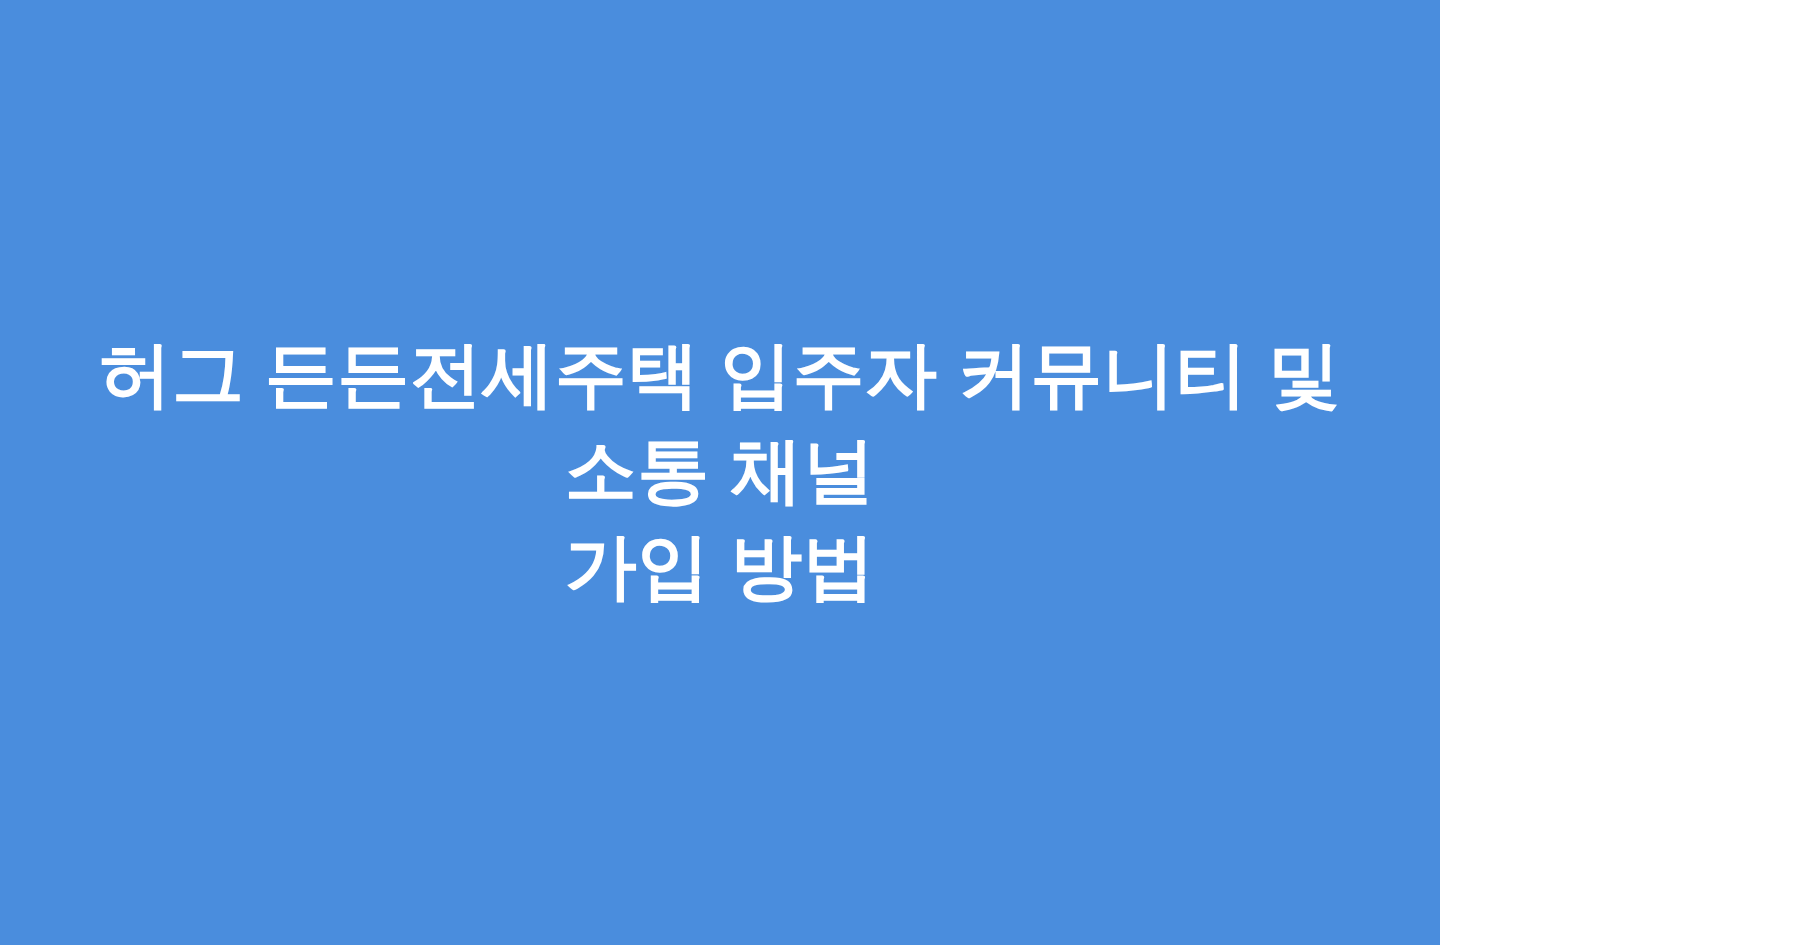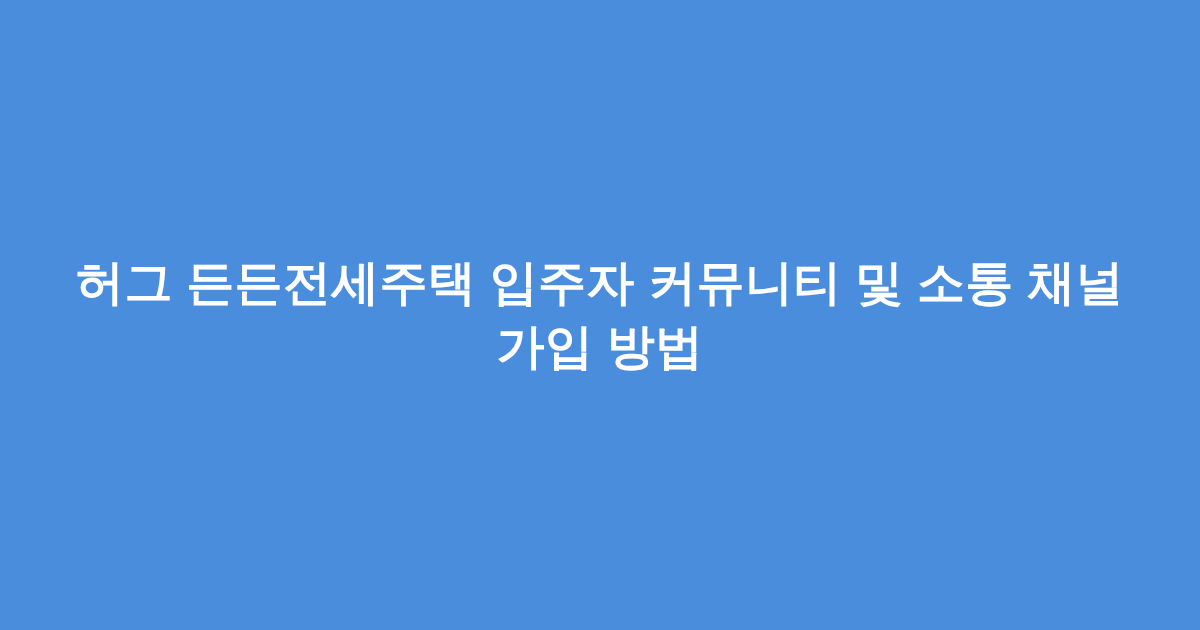--- a/index.html
+++ b/index.html
@@ -41,18 +41,18 @@
     font-weight: bold;
     line-height: 64px;
     letter-spacing: 0.3px;
     white-space: pre-line;
     word-break: keep-all;
   }
 </style>
 </head>
 <body style="width: 1200px; height: 630px;">
 
-<div id="card" style="background: rgb(74, 141, 221); width: 1200px; height: 630px;">
+<div id="card" style="background: rgb(74, 141, 221); width: 960px; height: 630px;">
   <div id="title-block" style="text-align: center;">
     <h1 id="page-title" style="color: rgb(255, 255, 255);">허그 든든전세주택 입주자 커뮤니티 및 소통 채널
 가입 방법</h1>
   </div>
 </div>
 
 </body></html>

